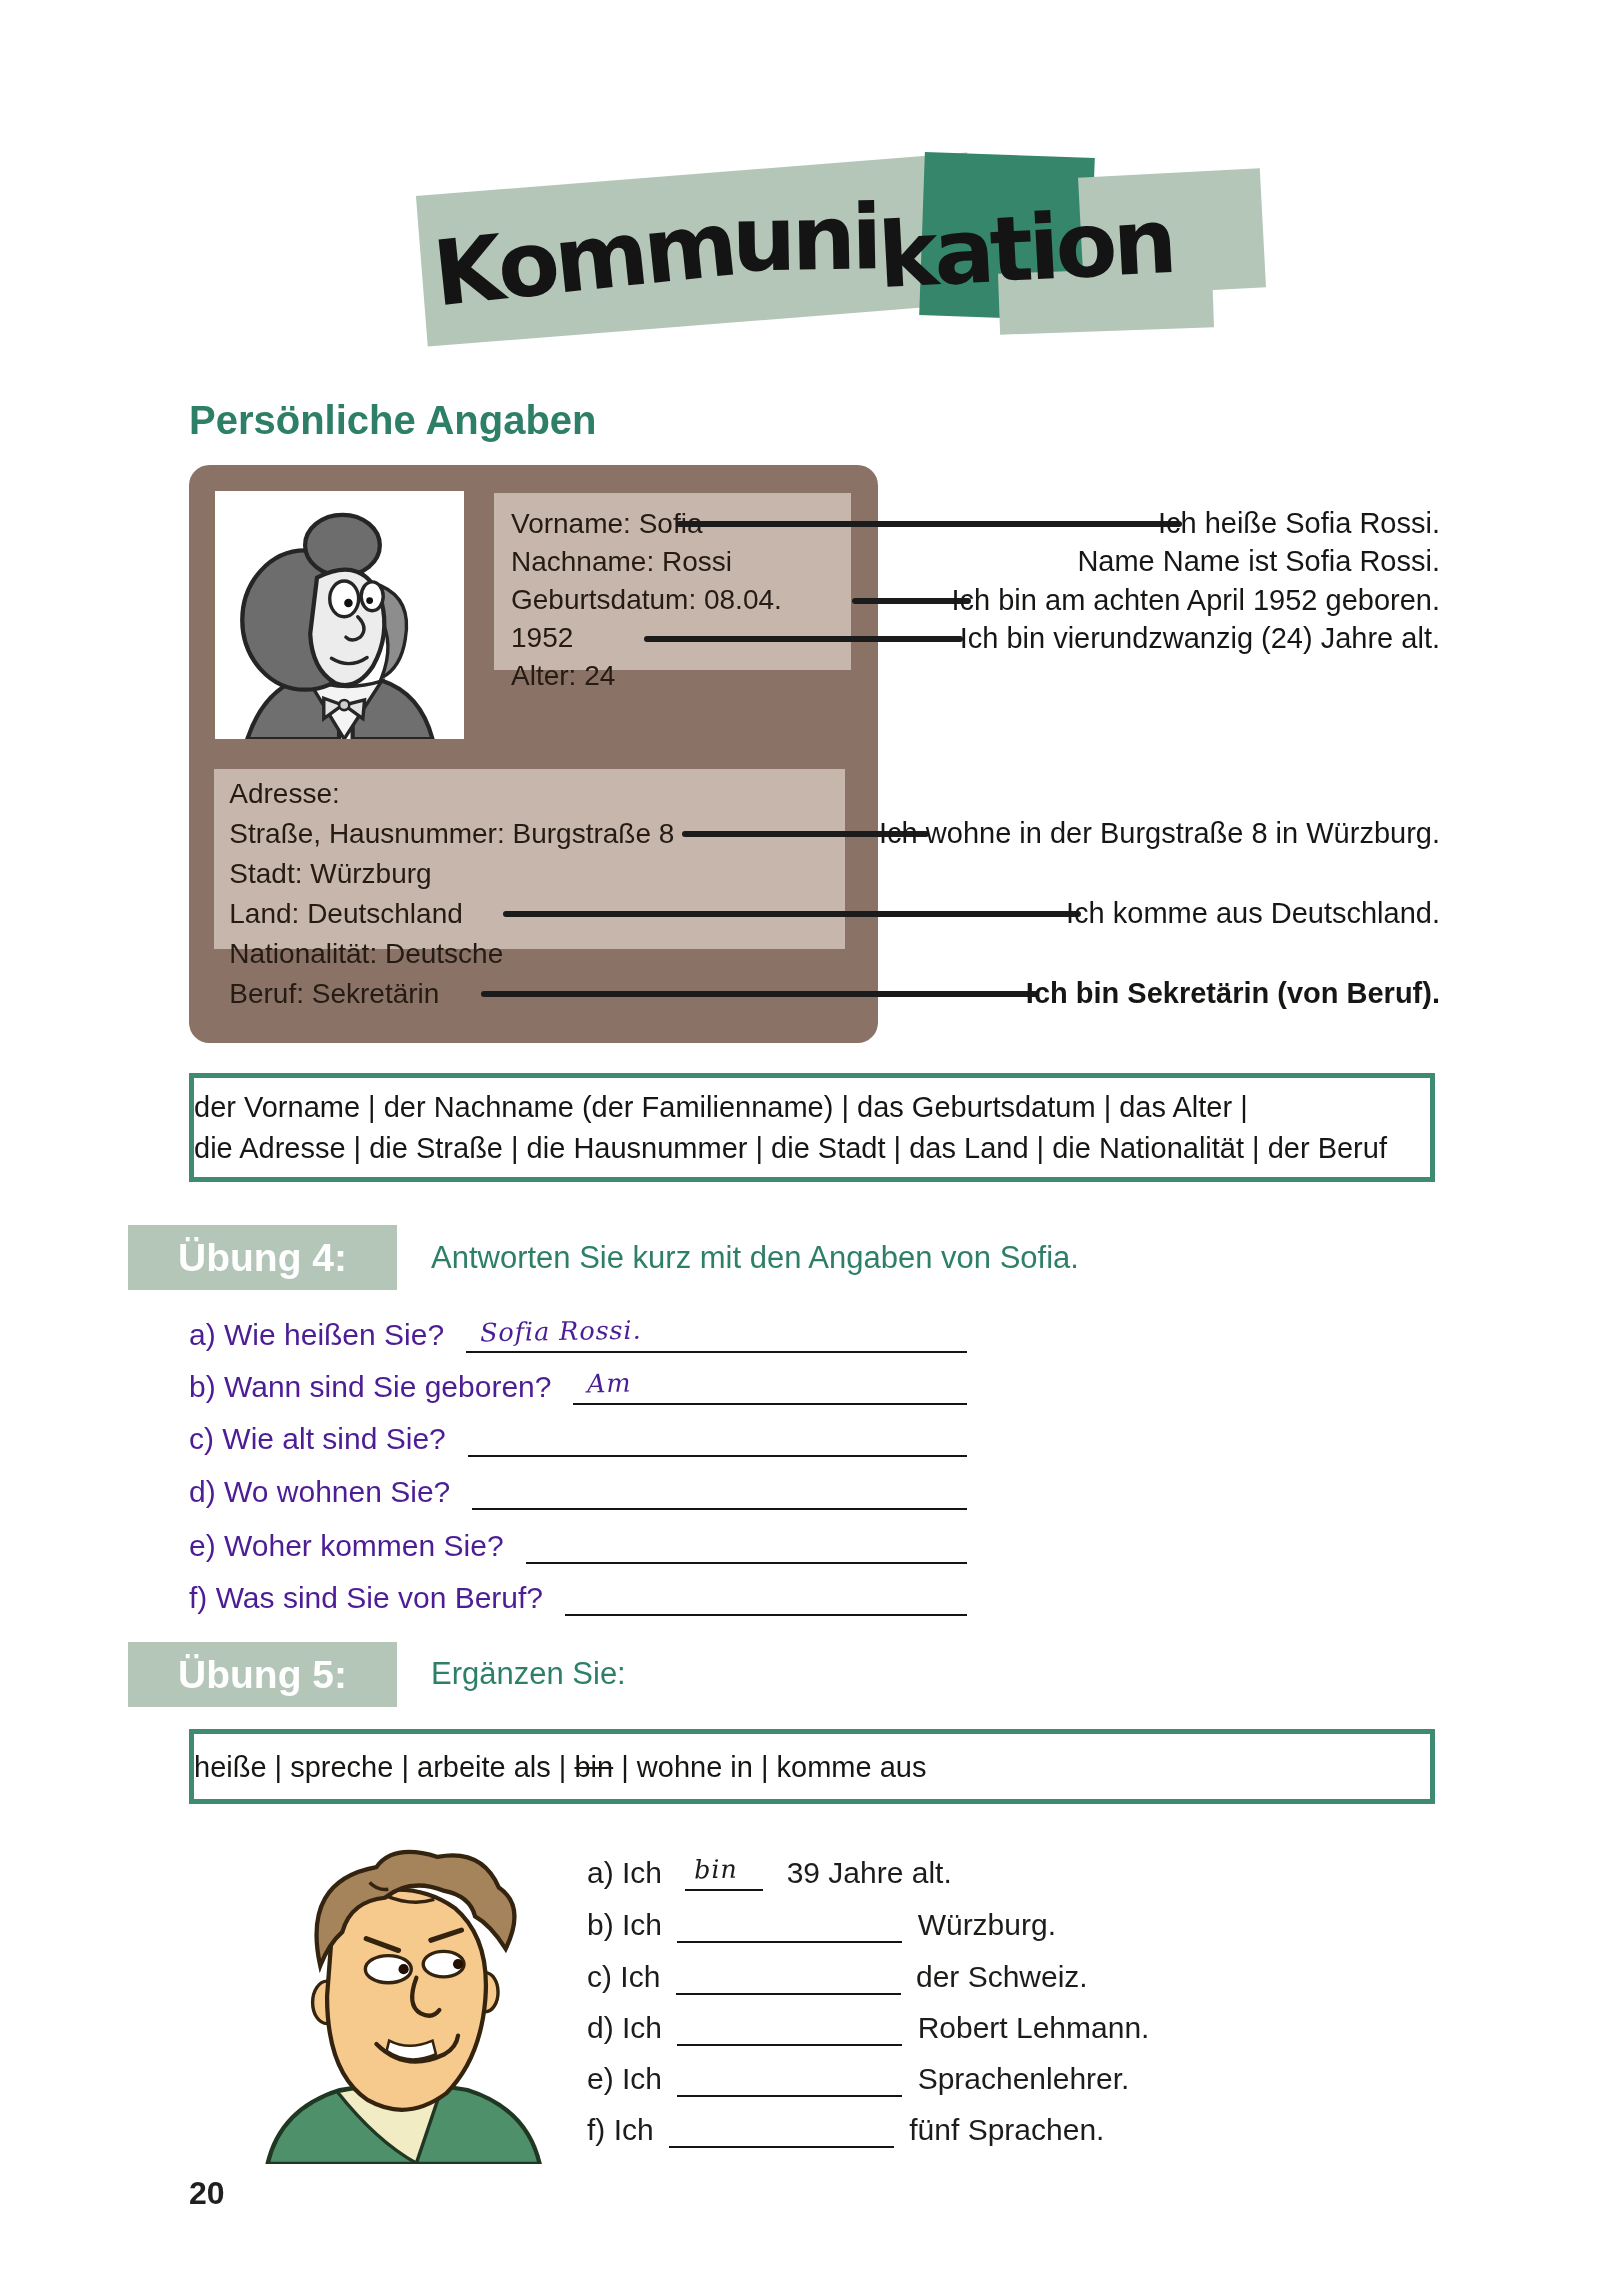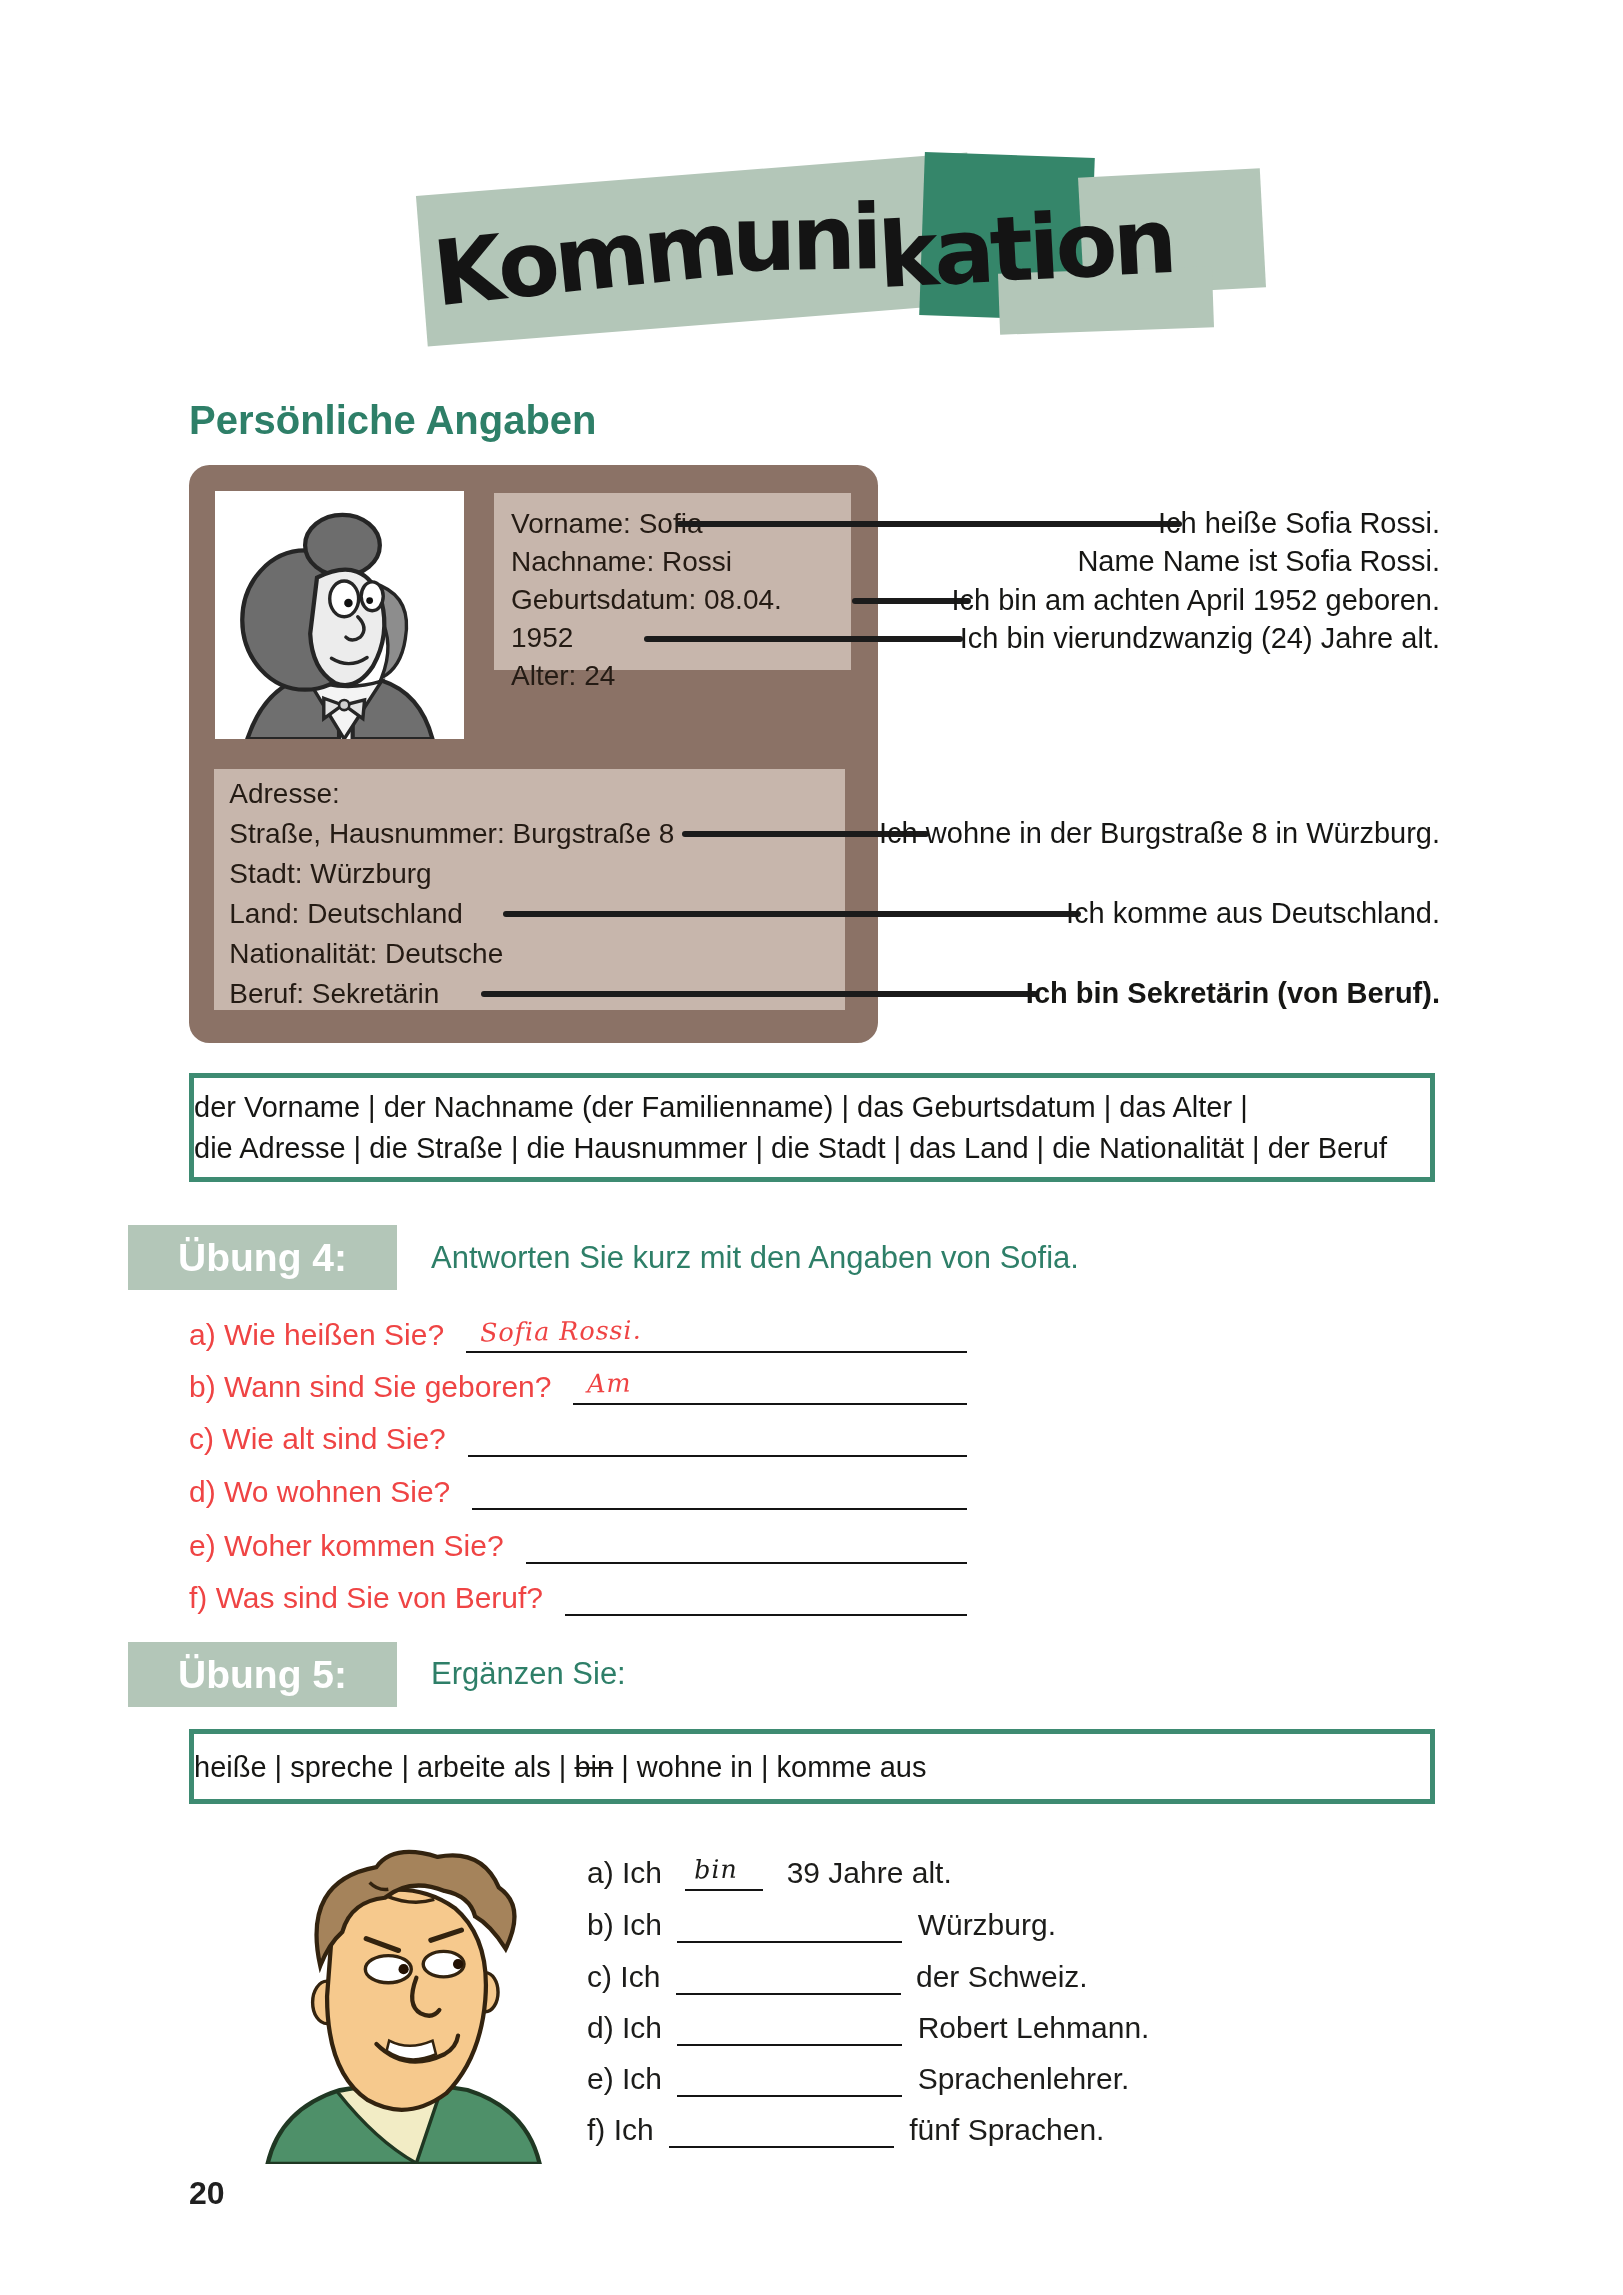--- a/index.html
+++ b/index.html
@@ -18,40 +18,40 @@
   .kc3{transform:rotate(-3deg) translateY(1.7px);}
 
   
   .section-title{position:absolute;left:189px;top:398px;font-size:40px;font-weight:bold;color:#2e7f68;}
 
   
   .card{position:absolute;left:189px;top:465px;width:689px;height:578px;background:#8b7266;border-radius:20.4px;}
   .photo{position:absolute;left:215px;top:491px;width:249px;height:248px;background:#ffffff;}
   .tanbox{position:absolute;background:#c7b6ac;color:#241b14;font-size:28px;}
   .tan1{left:494px;top:493px;width:357px;height:177px;padding:12px 0 0 17px;line-height:38px;box-sizing:border-box;}
-  .tan2{left:214px;top:769px;width:631px;height:241px;padding:5.1px 0 0 15.3px;line-height:40px;box-sizing:border-box;}
+  .tan2{left:214px;top:769px;width:631px;height:180px;padding:5.1px 0 0 15.3px;line-height:40px;box-sizing:border-box;}
   .connector{position:absolute;height:6px;background:#1b1b1b;border-radius:3.4px;}
   .sentence{position:absolute;right:183px;font-size:29px;line-height:37px;color:#161614;text-align:right;white-space:nowrap;}
 
   
   .greenbox{position:absolute;left:189px;width:1246px;border:5.1px solid #3e8b72;background:#fff;
             box-sizing:border-box;display:flex;flex-direction:column;justify-content:center;
             text-align:left;font-size:29px;color:#161614;}
   .vocab{top:1073px;height:109px;line-height:41px;}
   .bank{top:1729px;height:75px;line-height:34px;}
   .struck{text-decoration:line-through;}
 
   
   .badge{position:absolute;left:128px;width:269px;height:65px;background:#b3c6b8;color:#ffffff;
          font-size:39px;font-weight:bold;display:flex;align-items:center;justify-content:center;}
   .exinstr{position:absolute;left:431px;font-size:31px;font-weight:normal;color:#2e7f68;white-space:nowrap;}
 
   
   .exrow{position:absolute;left:189px;width:778px;height:41px;display:flex;align-items:flex-end;
-         font-size:30px;color:#ef4444;}
+         font-size:30px;color:#4c1d95;}
   .exrow .q{white-space:nowrap;line-height:37px;}
   .blank{flex:1;height:34px;border-bottom:2.6px solid #141414;margin-left:22px;position:relative;}
   .handwrite{position:absolute;left:13.6px;bottom:5.1px;font-family:"DejaVu Serif",serif;font-style:italic;
              font-size:25.5px;letter-spacing:0.9px;white-space:nowrap;transform:rotate(-1deg);}
   .exrow5{position:absolute;left:587px;height:41px;display:flex;align-items:flex-end;font-size:30px;}
   .exrow5 .q{white-space:nowrap;line-height:37px;}
   .blank5{width:225px;height:34px;border-bottom:2.6px solid #141414;margin:0 15.3px;position:relative;}
   .blank5.short{width:78px;}
   .blank5 .handwrite{left:8.5px;}
 

